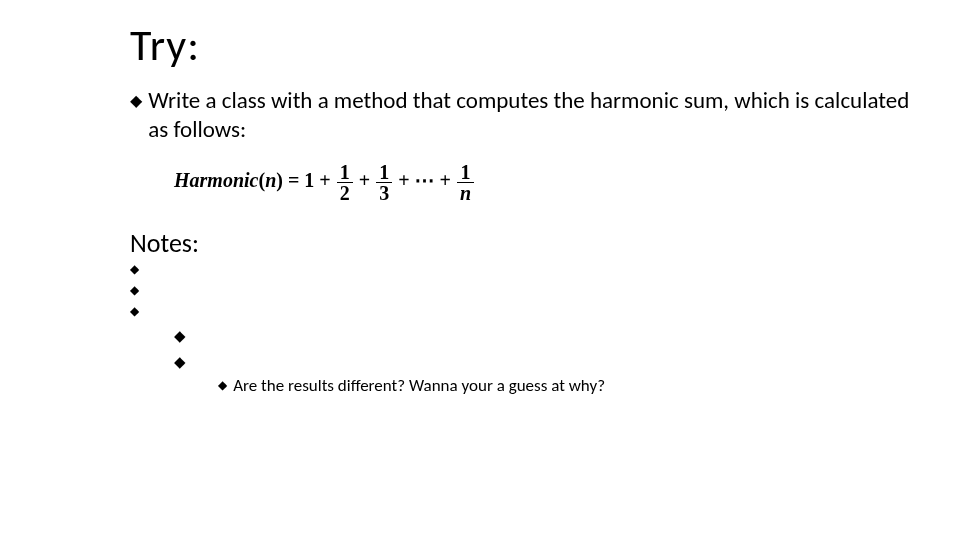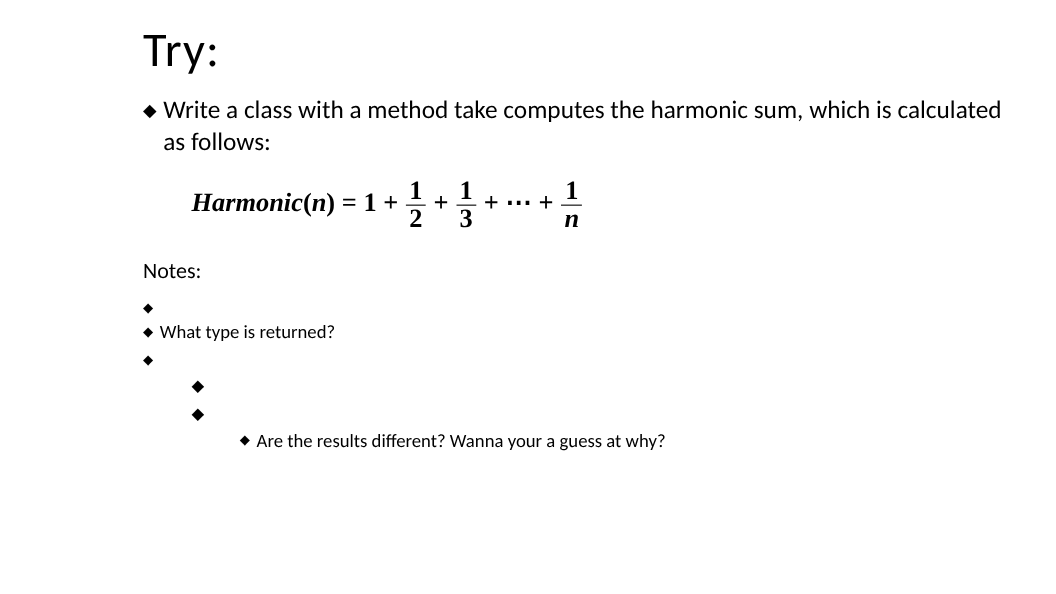--- a/index.html
+++ b/index.html
@@ -4,60 +4,59 @@
 <style>
   html,body{margin:0;padding:0;width:960px;height:540px;background:#fff;font-family:Calibri,"Segoe UI",Arial,sans-serif;color:#000}
   .slide{box-sizing:border-box;padding:18px 28px 0 130px}
   .title{font-family:"Calibri Light","Segoe UI Light",Calibri,Arial,sans-serif;font-size:44px;font-weight:400;letter-spacing:1px;margin:0 0 14px 0}
   .bullet-row{display:flex;align-items:flex-start;margin-bottom:4px}
   .bullet-row .diamond{flex:0 0 auto;margin-right:6px;font-family:Arial,sans-serif;line-height:1.2}
   .lvl1{font-size:23px;margin-left:0}
   .lvl1 .diamond{font-size:16px;padding-top:5px}
   .lvl1 .txt{line-height:1.25}
   .formula{margin:18px 0 24px 44px}
-  .notes{font-size:20px;margin:0 0 11px 0}
+  .notes{font-size:26px;margin:0 0 0 0}
   .lvl2{font-size:17px;margin-left:0}
   .lvl2 .diamond{font-size:12px;padding-top:3px}
   .lvl2 .txt{line-height:1.3}
   .lvl3{font-size:22px;margin-left:44px}
   .lvl3 .diamond{font-size:15px;padding-top:4px}
   .lvl3 .txt{line-height:1.25}
   .lvl4{font-size:17px;margin-left:88px}
   .lvl4 .diamond{font-size:12px;padding-top:3px}
   .lvl4 .txt{line-height:1.3}
   .frac{display:inline-block;text-align:center;vertical-align:middle;font-family:"Cambria Math","Times New Roman",serif;font-weight:700;line-height:1;margin:0 1px}
   .frac .n{display:block;padding:0 3px}
   .frac .d{display:block;border-top:1.5px solid #000;padding:0 3px}
-  .math{font-family:"Cambria Math","Times New Roman",serif;font-size:24px;font-weight:700}
+  .math{font-family:"Cambria Math","Times New Roman",serif;font-size:20px;font-weight:700}
   .mathit{font-style:italic}
 </style>
 </head>
 <body>
 
 <div class="slide">
 
   <h1 class="title">Try:</h1>
 
   <div class="bullet-row lvl1">
     <span class="diamond">◆</span>
-    <span class="txt">Write a class with a method take computes the harmonic sum, which is calculated as follows:</span>
+    <span class="txt">Write a class with a method that computes the harmonic sum, which is calculated as follows:</span>
   </div>
 
   <div class="formula math">
     <span class="mathit">Harmonic</span><span>(</span><span class="mathit">n</span><span>)</span><span> = 1 + </span><span class="frac"><span class="n">1</span><span class="d">2</span></span><span> + </span><span class="frac"><span class="n">1</span><span class="d">3</span></span><span> + </span><span>⋯</span><span> + </span><span class="frac"><span class="n">1</span><span class="d mathit">n</span></span>
   </div>
 
   <div class="notes">Notes:</div>
 
   <div class="bullet-row lvl2">
     <span class="diamond">◆</span>
   </div>
   <div class="bullet-row lvl2">
     <span class="diamond">◆</span>
-    <span class="txt">What type is returned?</span>
   </div>
   <div class="bullet-row lvl2">
     <span class="diamond">◆</span>
   </div>
 
   <div class="bullet-row lvl3">
     <span class="diamond">◆</span>
   </div>
   <div class="bullet-row lvl3">
     <span class="diamond">◆</span>

